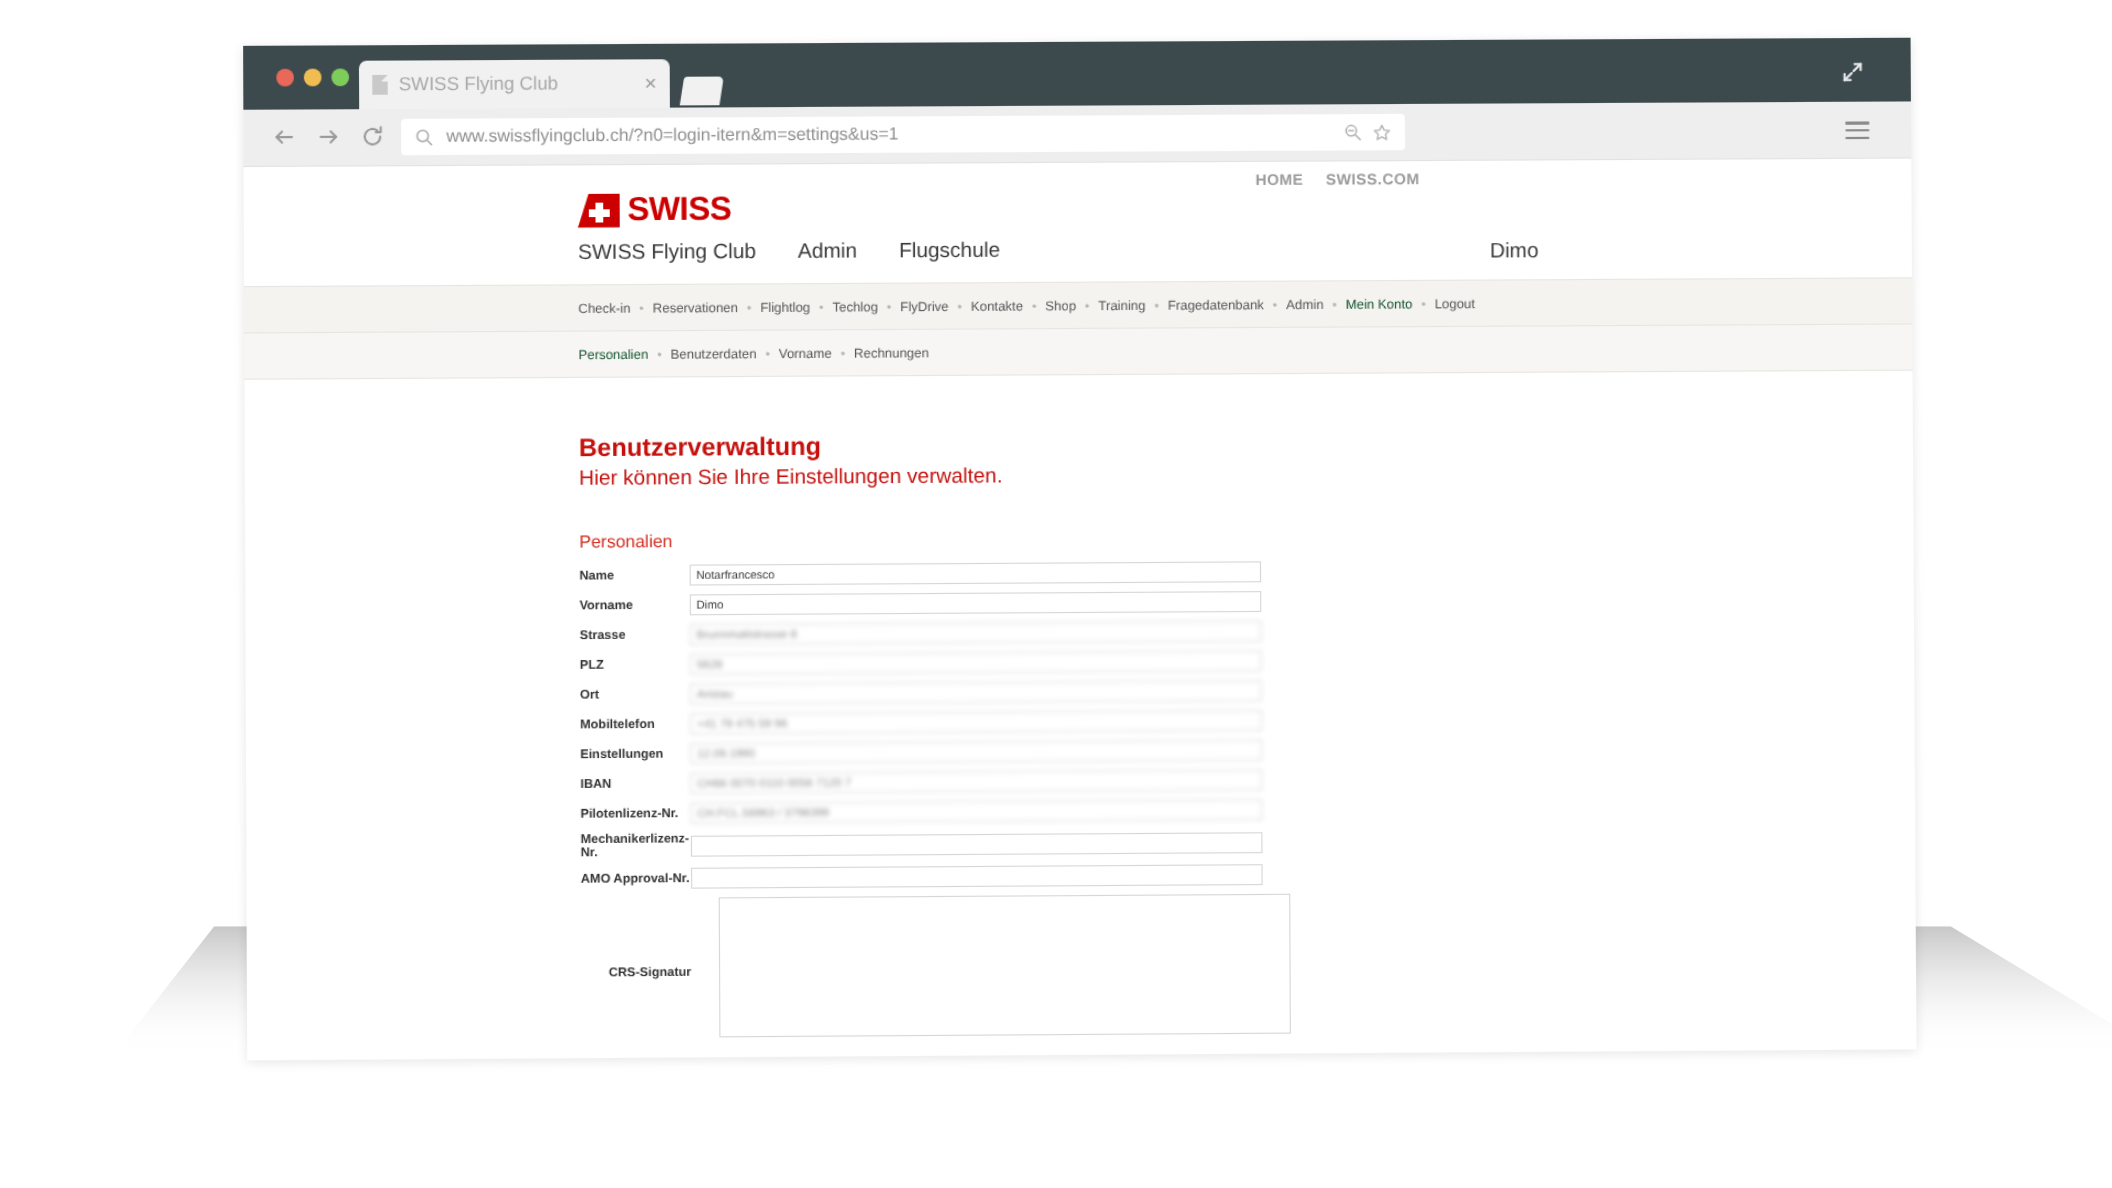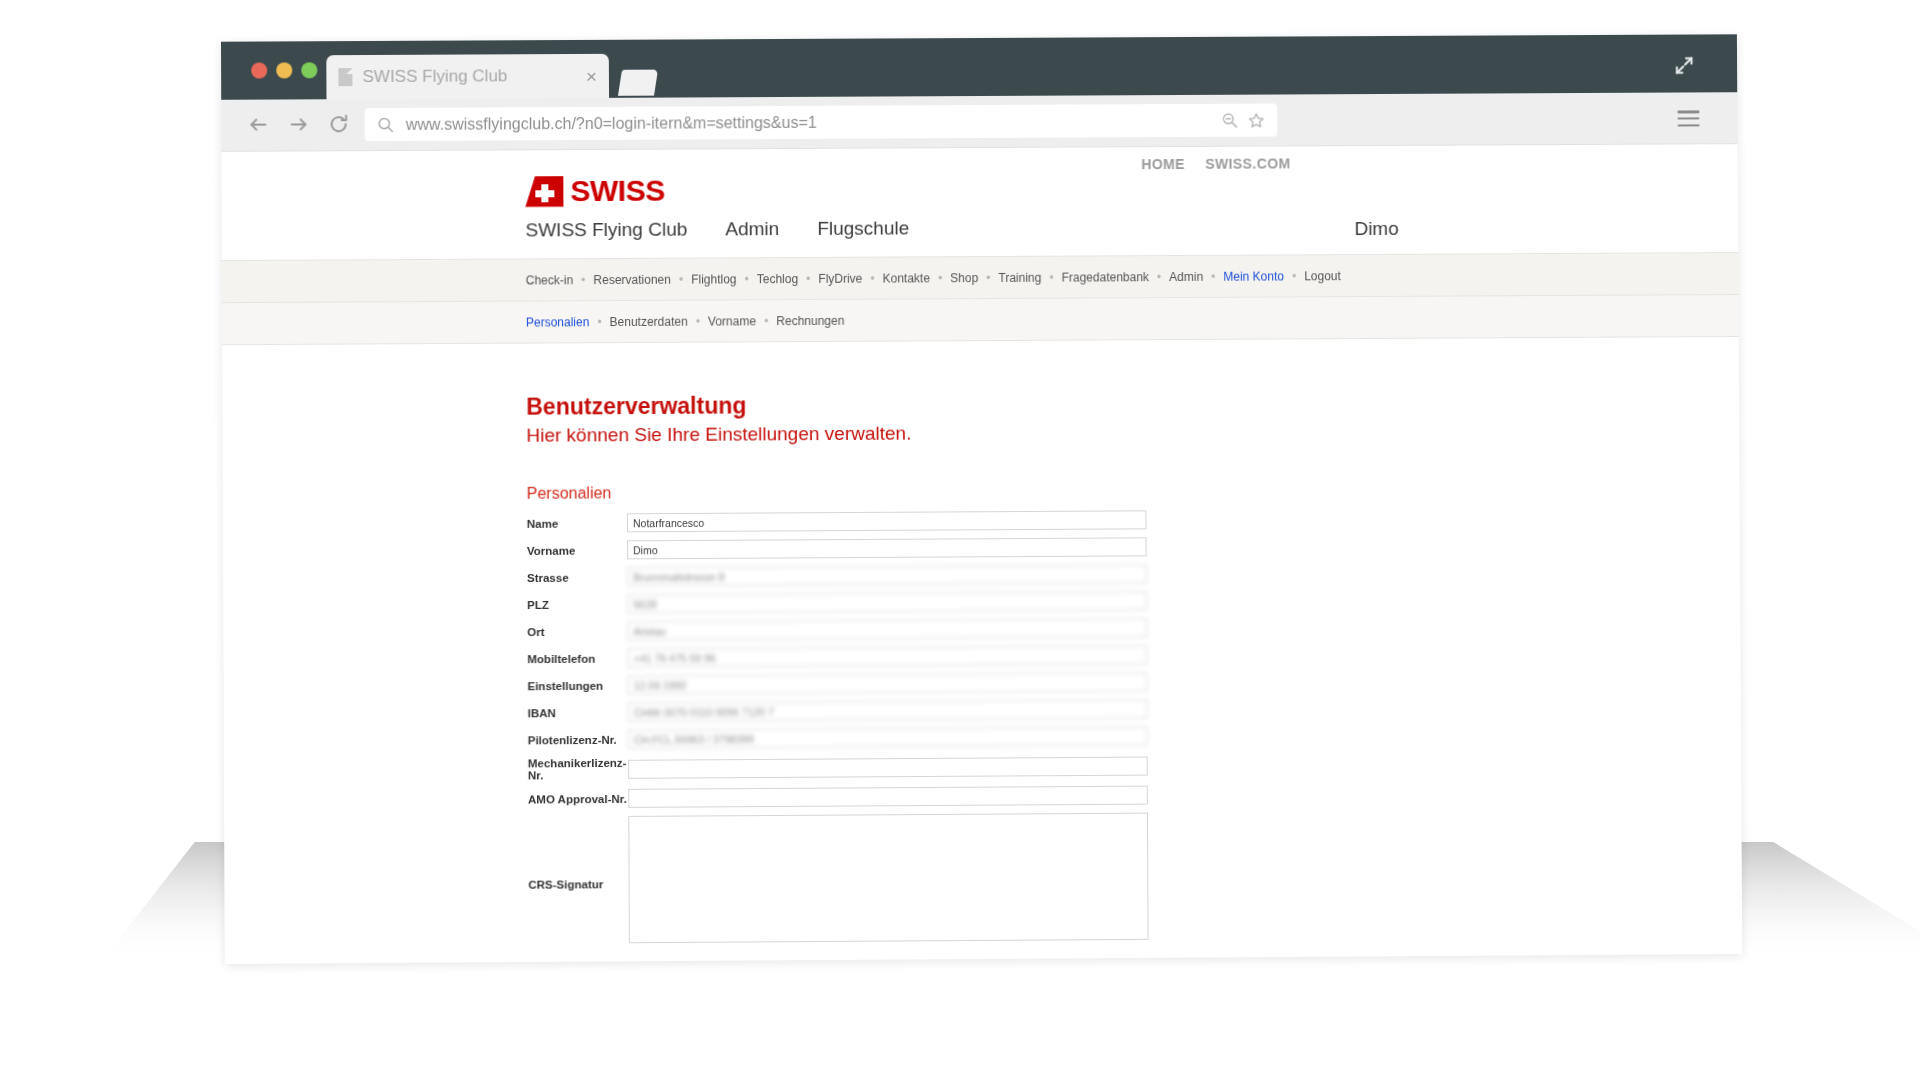--- a/index.html
+++ b/index.html
@@ -243,21 +243,21 @@
     display: flex; align-items: center;
     padding-left: 303px;
   }
   .navlist { display: flex; align-items: center; flex-wrap: nowrap; }
   .navlist a {
     font-size: 12px;
     color: #555555;
     text-decoration: none;
     white-space: nowrap;
   }
-  .navlist a.active { color: #1d4ed8; }
+  .navlist a.active { color: #14532d; }
   .navsep {
     color: #b9b6b1;
     font-size: 12px;
     padding: 0 8px;
     line-height: 1;
   }
 
   
   .content {
     padding-left: 303px;
@@ -304,21 +304,21 @@
     font-size: 10.5px;
     color: #3b3b3b;
     display: flex; align-items: center;
     padding: 0 5px;
   }
   .form-field.redacted {
     color: #8d8d8d;
     filter: blur(2.1px);
   }
   .form-row.textarea-row { align-items: flex-start; }
-  .form-row.textarea-row .form-label { padding-top: 62px; }
+  .form-row.textarea-row .form-label { padding-top: 62px; margin-left: 25px; }
   .form-field.textarea {
     height: 127px;
     align-items: flex-start;
     padding-top: 4px;
   }
 
   
   .curl {
     position: absolute;
     left: 0; bottom: -1px;

